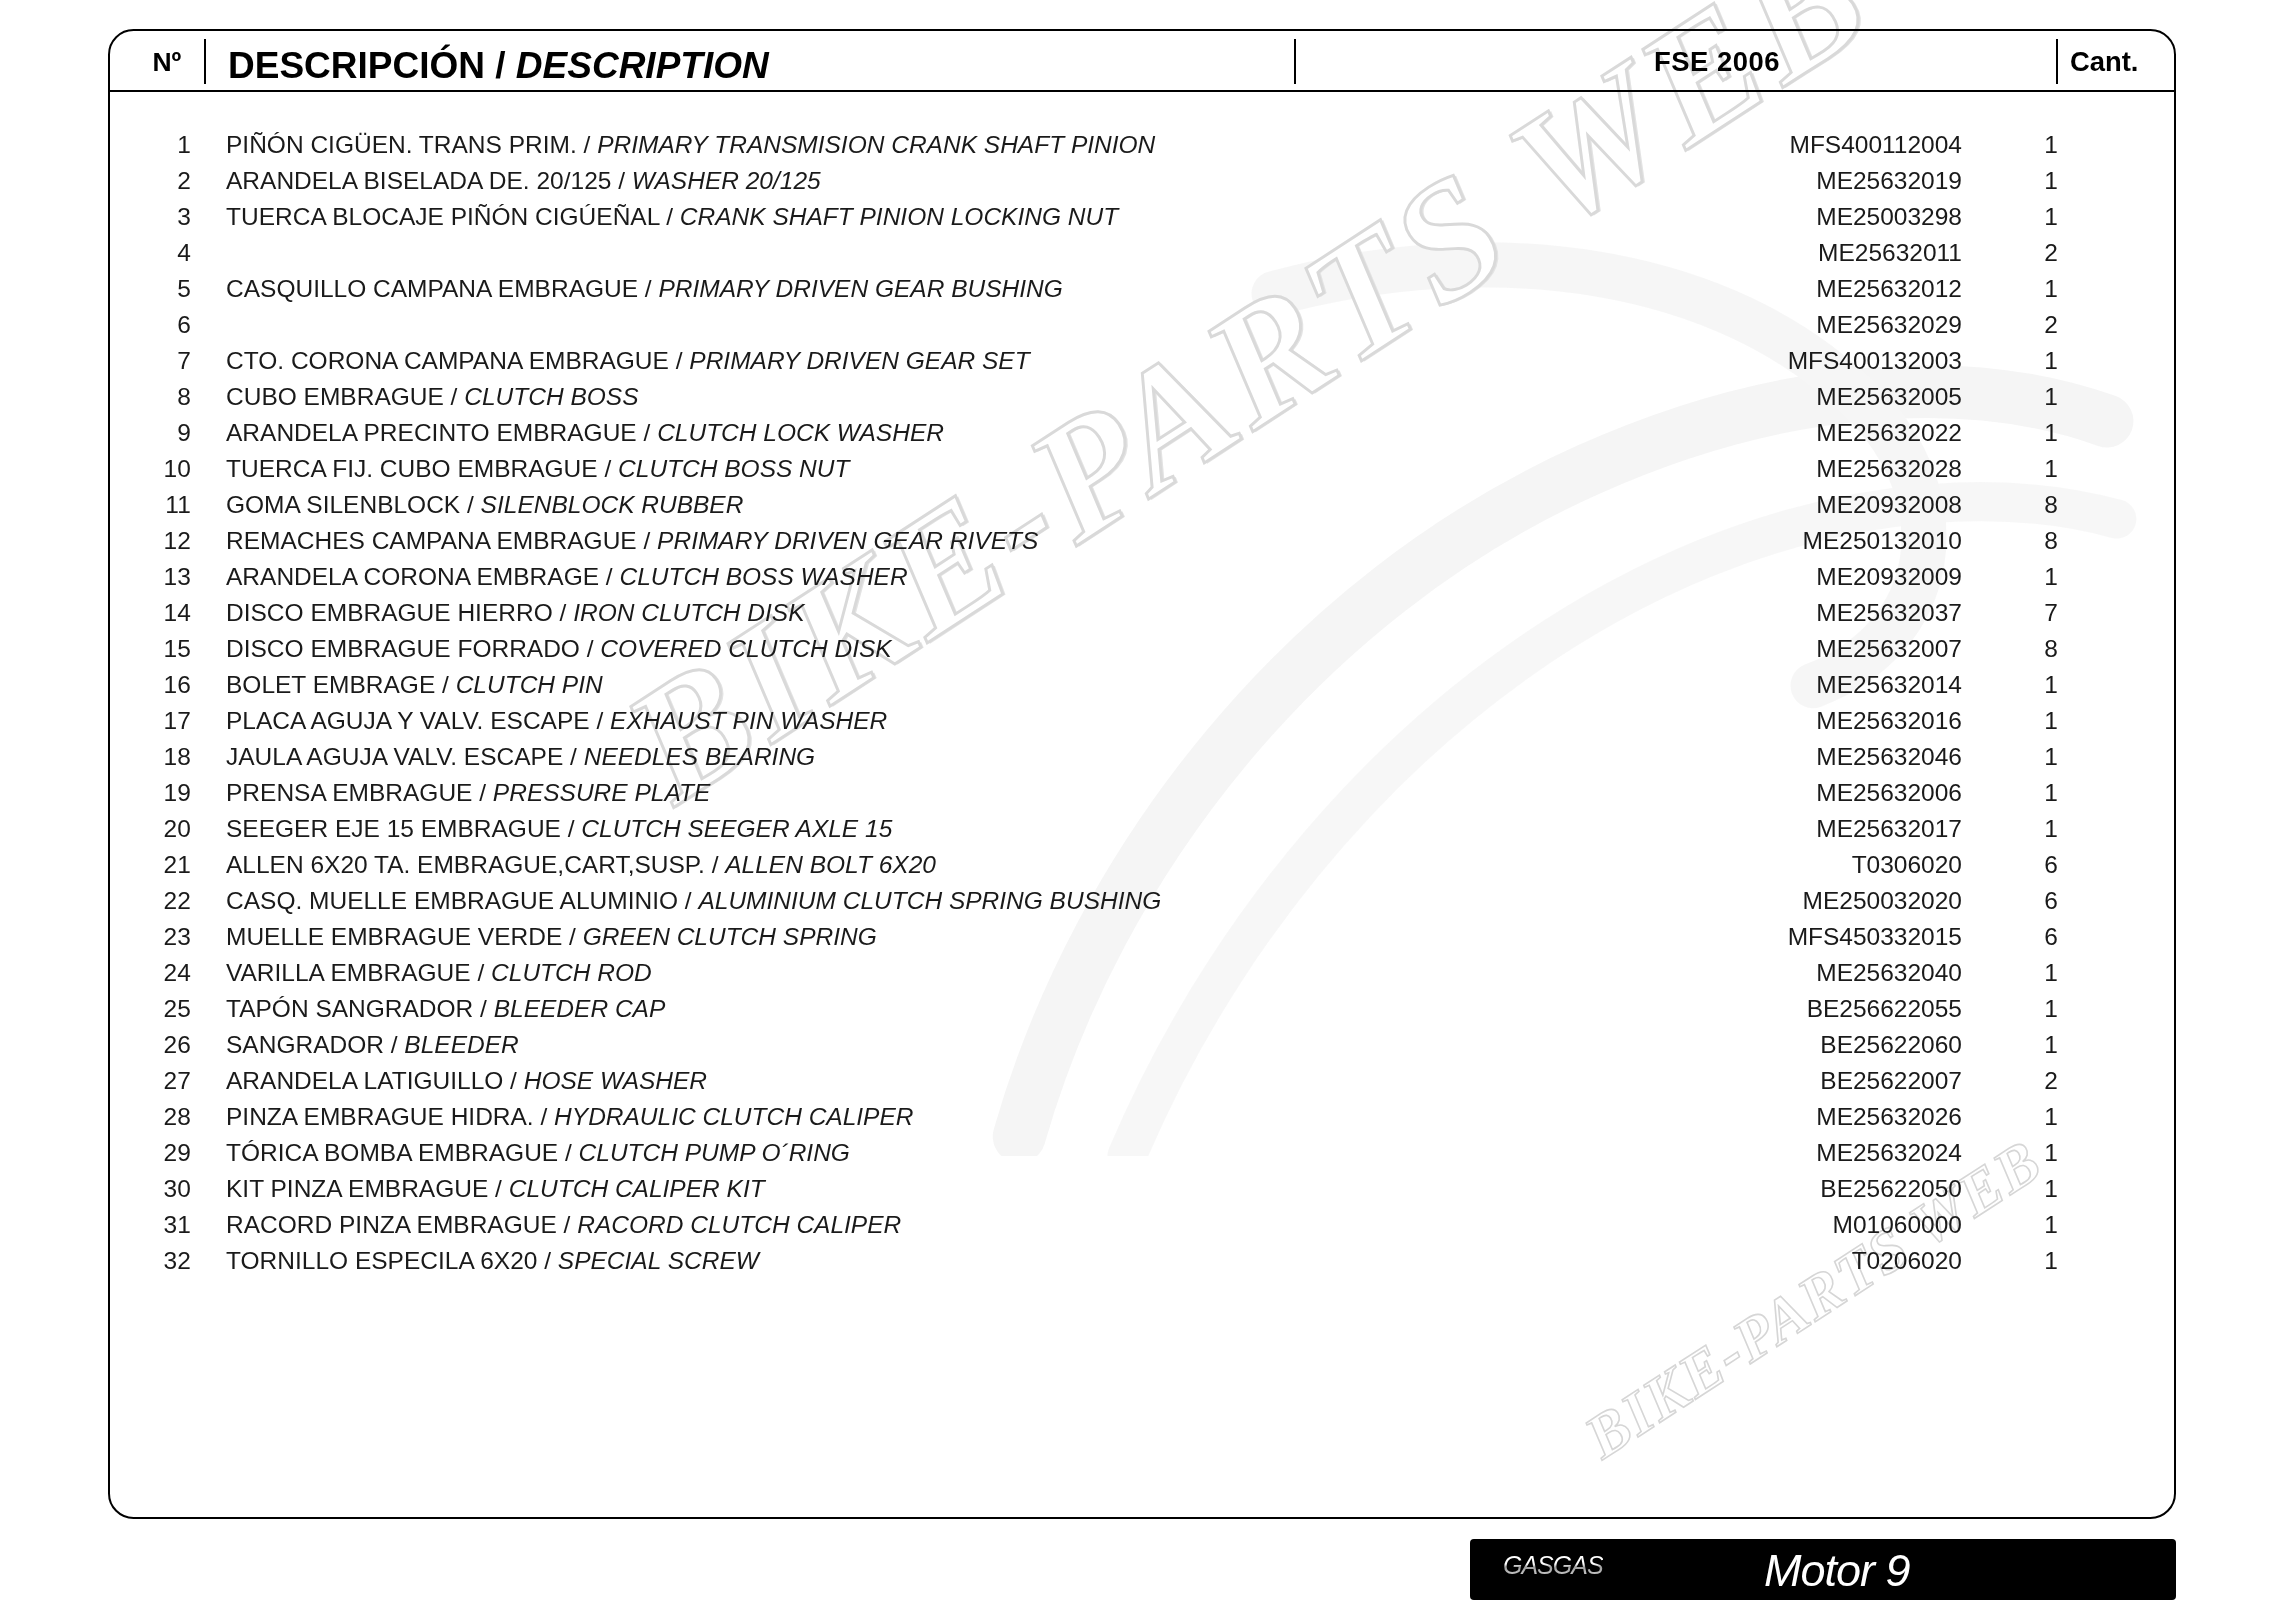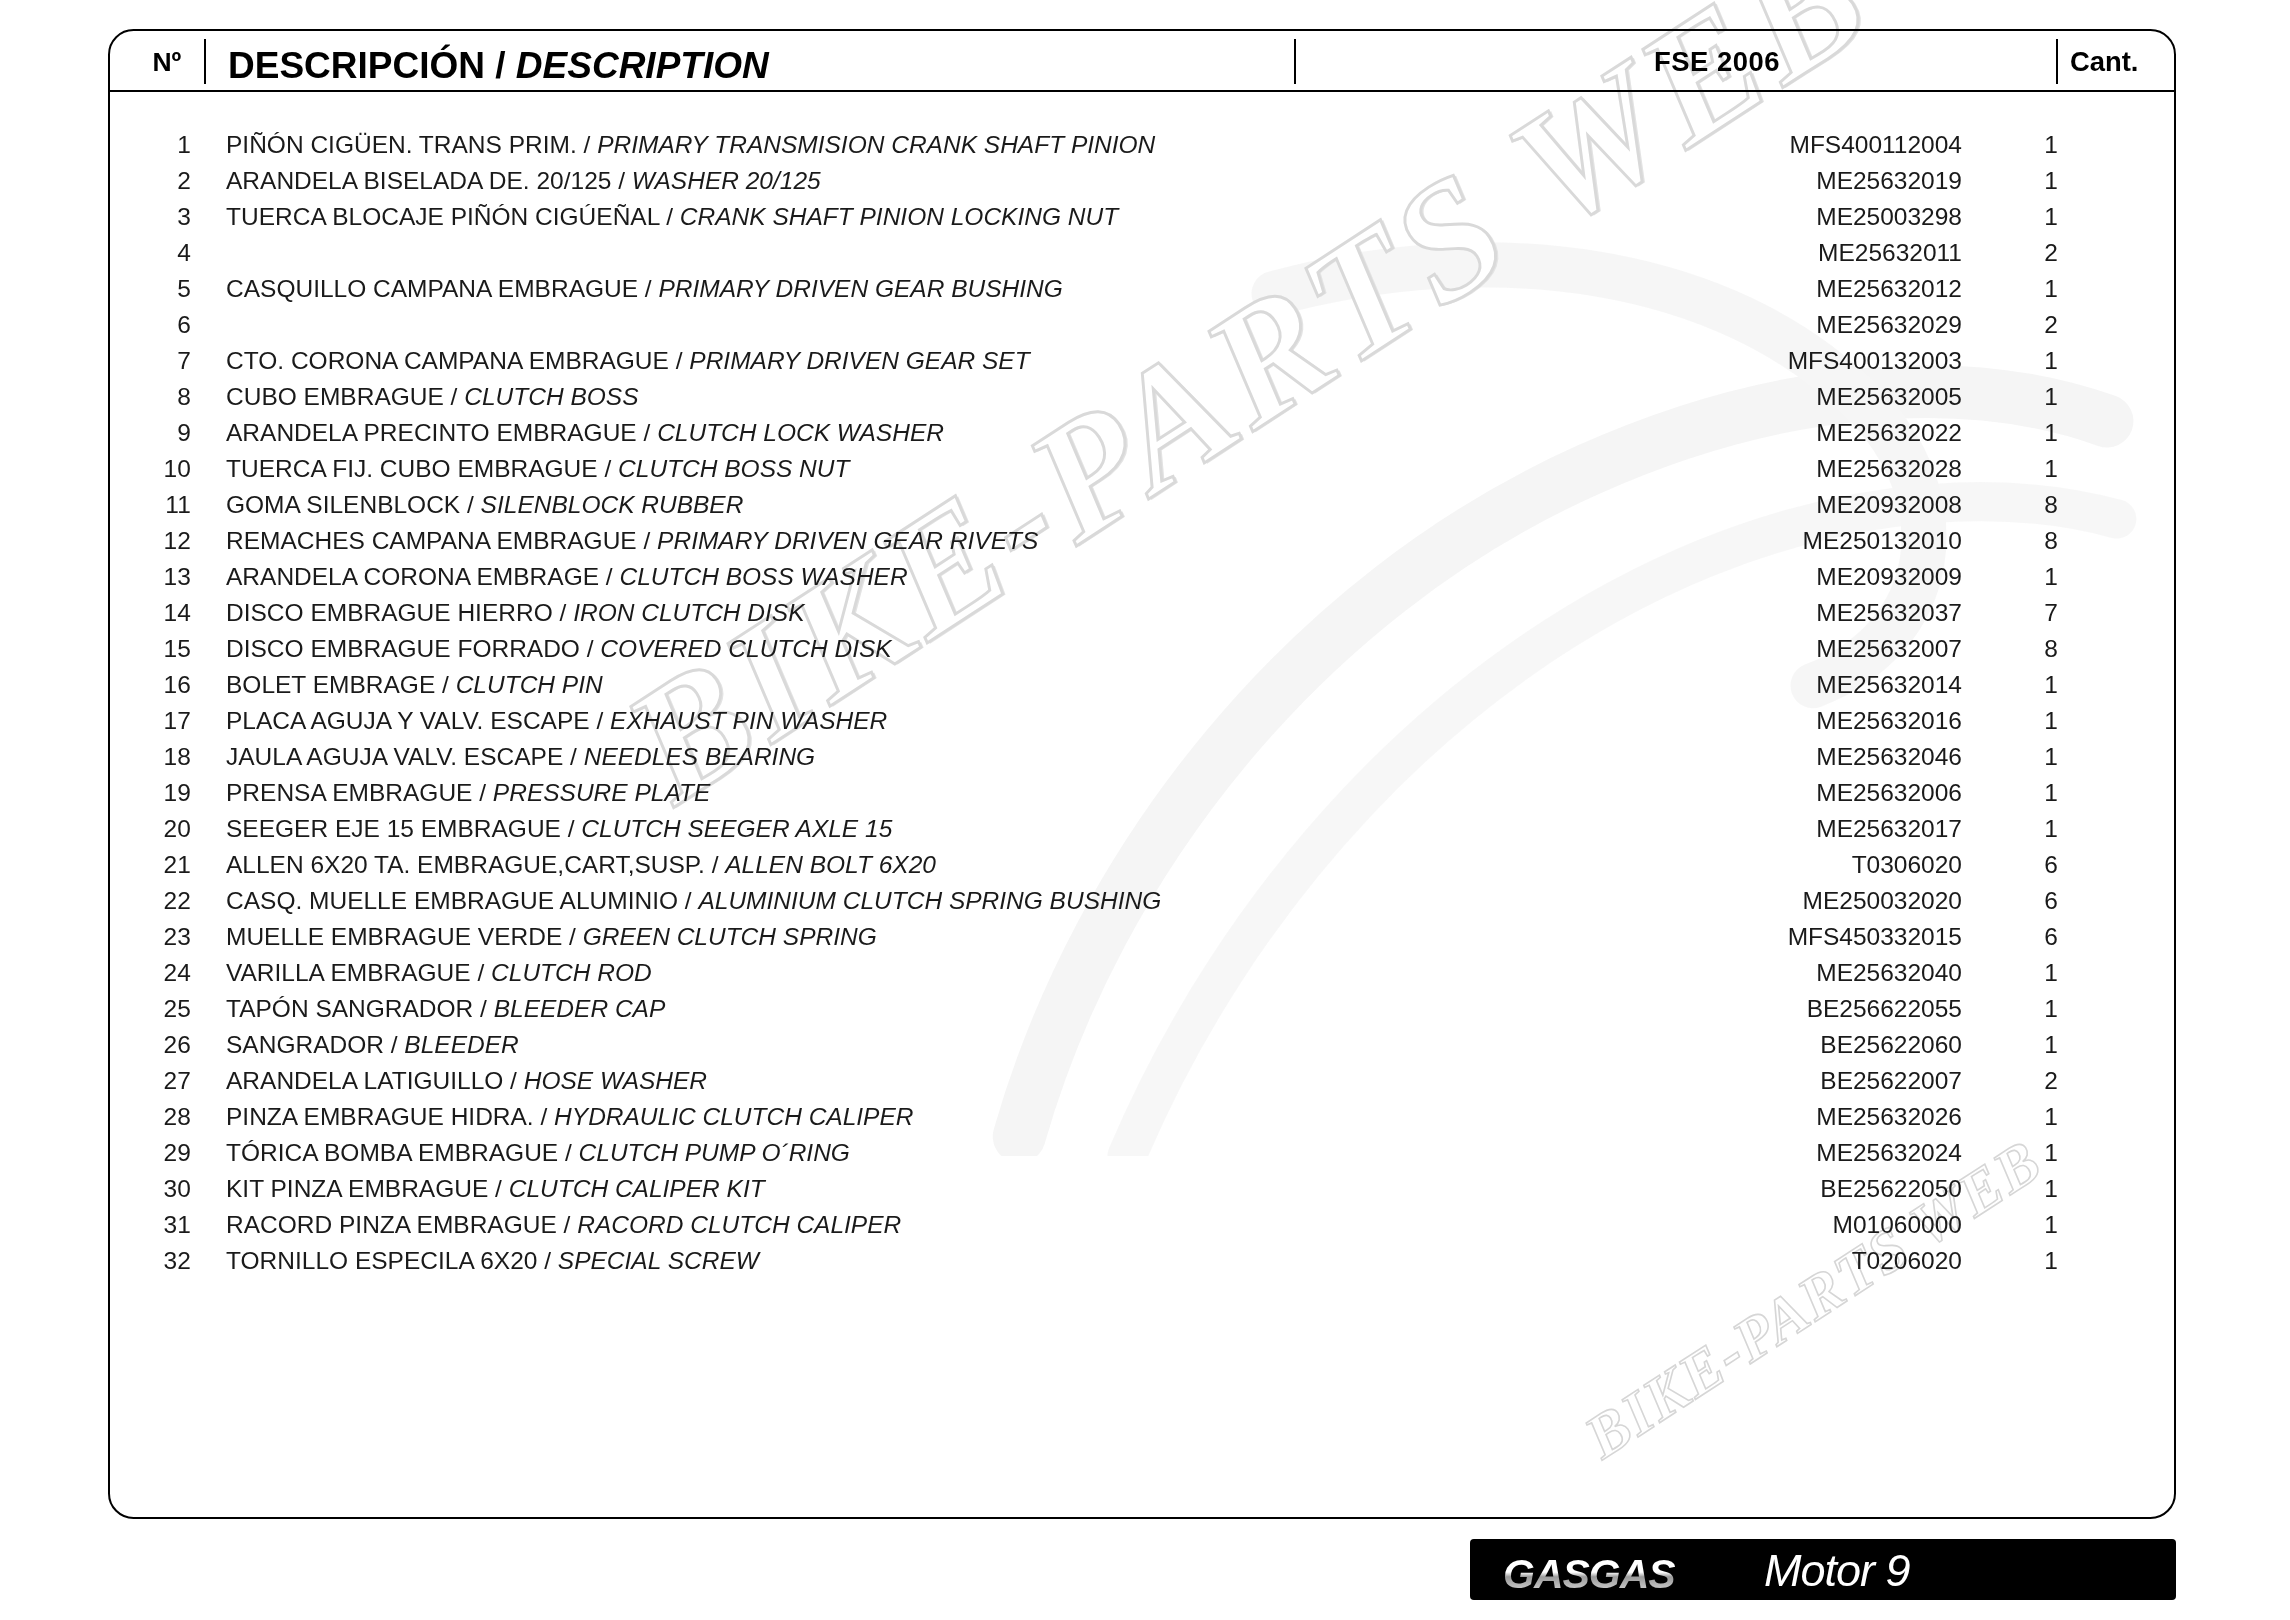--- a/index.html
+++ b/index.html
@@ -202,23 +202,23 @@
     background: #000;
     border-radius: 3.9px;
     z-index: 3;
     overflow: hidden;
   }
   .logo-gasgas {
     position: absolute;
     left: 33px;
     top: 11.8px;
     font-family: "Liberation Sans", sans-serif;
-    font-weight: bold;
-    font-style: italic;
-    font-size: 41px;
+    font-weight: normal;
+    font-style: italic;
+    font-size: 25px;
     letter-spacing: -1px;
     color: #ffffff;
     background: linear-gradient(to bottom, #ffffff 0%, #ffffff 45%, #9a9a9a 55%, #e8e8e8 100%);
     -webkit-background-clip: text;
     background-clip: text;
     -webkit-text-fill-color: transparent;
   }
   .logo-motor9 {
     position: absolute;
     left: 294px;

